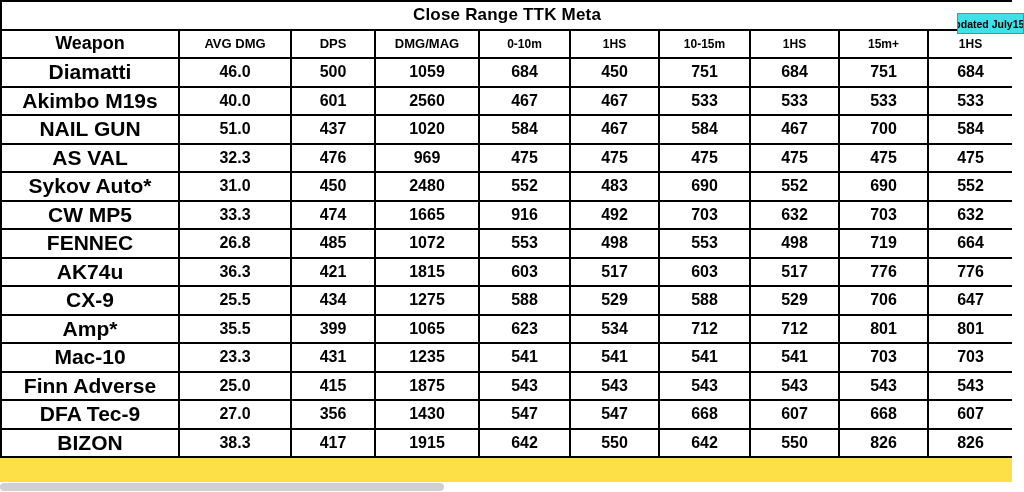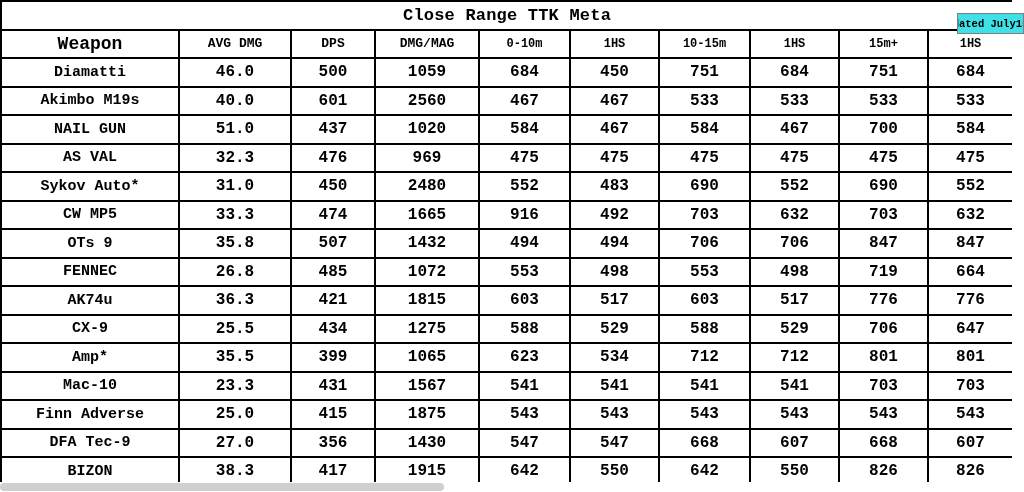--- a/index.html
+++ b/index.html
@@ -7,21 +7,20 @@
     padding: 0;
     background: #ffffff;
     font-family: "Liberation Sans", sans-serif;
   }
   #page {
     position: relative;
     width: 1024px;
     height: 492px;
     background: #fde047;
     overflow: hidden;
-    font-family: Liberation Mono, monospace;
   }
   table.ttk {
     border-collapse: collapse;
     table-layout: fixed;
     width: 1012px;
     margin: 0;
     border: 2px solid #000000;
   }
   table.ttk td, table.ttk th {
     border: 2px solid #000000;
@@ -45,21 +44,21 @@
   }
   .hdr-small {
     font-size: 13px;
     font-weight: bold;
   }
   .hdr-med {
     font-size: 12px;
     font-weight: bold;
   }
   .weapon-name {
-    font-size: 15px;
+    font-size: 21px;
     font-weight: bold;
   }
   .num {
     font-size: 16px;
     font-weight: bold;
   }
   
   col.c-weapon { width: 178px; }
   col.c-avg    { width: 112px; }
   col.c-dps    { width: 84px;  }
@@ -219,32 +218,20 @@
         <td class="num">474</td>
         <td class="num">1665</td>
         <td class="num">916</td>
         <td class="num">492</td>
         <td class="num">703</td>
         <td class="num">632</td>
         <td class="num">703</td>
         <td class="num">632</td>
       </tr>
       <tr>
-        <td class="weapon-name">OTs 9</td>
-        <td class="num">35.8</td>
-        <td class="num">507</td>
-        <td class="num">1432</td>
-        <td class="num">494</td>
-        <td class="num">494</td>
-        <td class="num">706</td>
-        <td class="num">706</td>
-        <td class="num">847</td>
-        <td class="num">847</td>
-      </tr>
-      <tr>
         <td class="weapon-name">FENNEC</td>
         <td class="num">26.8</td>
         <td class="num">485</td>
         <td class="num">1072</td>
         <td class="num">553</td>
         <td class="num">498</td>
         <td class="num">553</td>
         <td class="num">498</td>
         <td class="num">719</td>
         <td class="num">664</td>
@@ -282,21 +269,21 @@
         <td class="num">534</td>
         <td class="num">712</td>
         <td class="num">712</td>
         <td class="num">801</td>
         <td class="num">801</td>
       </tr>
       <tr>
         <td class="weapon-name">Mac-10</td>
         <td class="num">23.3</td>
         <td class="num">431</td>
-        <td class="num">1567</td>
+        <td class="num">1235</td>
         <td class="num">541</td>
         <td class="num">541</td>
         <td class="num">541</td>
         <td class="num">541</td>
         <td class="num">703</td>
         <td class="num">703</td>
       </tr>
       <tr>
         <td class="weapon-name">Finn Adverse</td>
         <td class="num">25.0</td>

